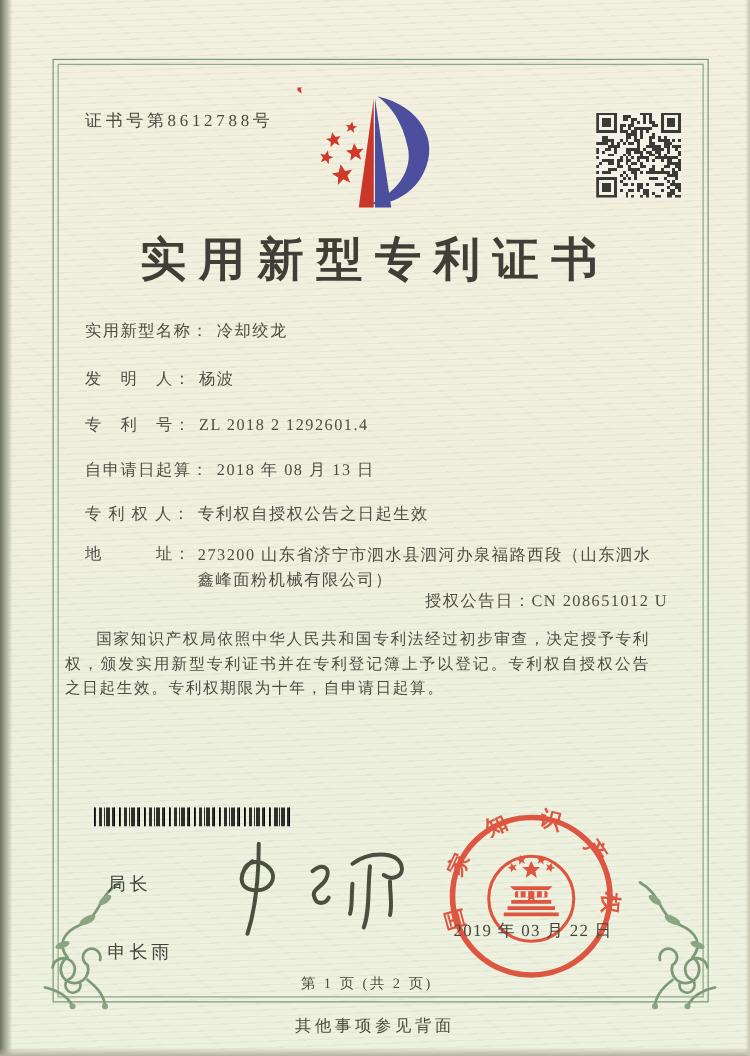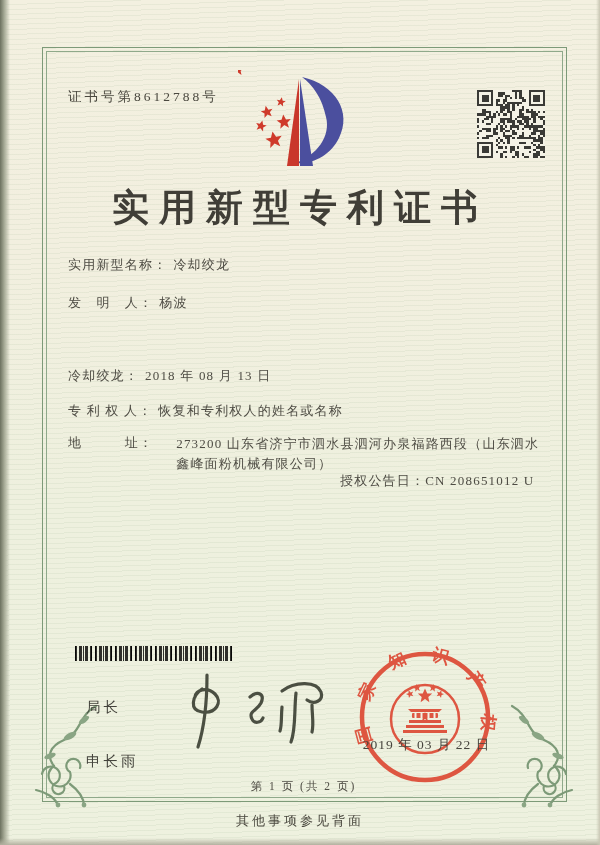--- a/index.html
+++ b/index.html
@@ -28,21 +28,21 @@
   .logo{position:absolute;left:238px;top:70px;width:132px;height:108px;}
   .qr{position:absolute;left:477px;top:90px;width:68px;height:68px;}
 
   .title{position:absolute;left:0;top:183px;width:600px;text-align:center;
     font-size:37px;font-weight:700;letter-spacing:10px;color:#403e37;}
 
   .row{position:absolute;left:68px;font-size:13px;letter-spacing:1.2px;white-space:nowrap;}
   .row .lbl{display:inline-block;}
   .row .val{margin-left:6px;}
   .row.addr{white-space:normal;}
-  .row.addr .val{display:inline-block;vertical-align:top;width:372px;line-height:20px;margin-left:23px;}
+  .row.addr .val{display:inline-block;vertical-align:top;width:372px;line-height:20px;margin-left:5px;}
 
   .grant2{position:absolute;left:340px;font-size:13px;letter-spacing:1.2px;white-space:nowrap;}
 
   .paras{position:absolute;left:52px;top:502px;width:468px;font-size:12.5px;
     line-height:19.5px;letter-spacing:1.3px;text-align:justify;color:#4e4c44;}
   .paras p{margin:0 0 1px 0;text-indent:2em;}
 
   .barcode{position:absolute;left:75px;top:646px;width:160px;height:15px;
     background:
       repeating-linear-gradient(90deg,#2e2e2a 0 2px,rgba(0,0,0,0) 2px 5px),
@@ -50,21 +50,21 @@
     background-blend-mode:multiply;}
 
   .role{position:absolute;left:86px;top:698px;font-size:14.5px;letter-spacing:3px;color:#44433c;}
   .signer{position:absolute;left:86px;top:752px;font-size:14.5px;letter-spacing:3px;color:#44433c;}
   .signature{position:absolute;left:162px;top:665px;width:180px;height:95px;}
 
   .seal{position:absolute;left:352px;top:644px;width:146px;height:146px;opacity:.93;}
   .seal-date{position:absolute;left:344px;top:736px;width:165px;text-align:center;
     font-size:13.5px;letter-spacing:1px;color:#46443d;}
 
-  .page-info{position:absolute;left:42px;top:779px;width:523px;text-align:center;
+  .page-info{position:absolute;left:32px;top:779px;width:523px;text-align:center;
     font-size:11.5px;letter-spacing:2px;color:#4e4c44;font-family:Liberation Serif, serif;}
   .back-note{position:absolute;left:0;top:812px;width:600px;text-align:center;
     font-size:13px;letter-spacing:3px;color:#4a483f;}
 
   .orn{position:absolute;width:112px;height:112px;}
   .orn.bl{left:12px;top:700px;}
   .orn.br{right:4px;top:700px;transform:scaleX(-1);}
 </style>
 </head>
 <body>
@@ -433,34 +433,38 @@
   </svg>
 
   <div class="title">实用新型专利证书</div>
 
   <div class="row" style="top:294px">
     <span class="lbl">发　明　人：</span><span class="val">杨波</span>
   </div>
   <div class="row" style="top:256px">
     <span class="lbl">实用新型名称：</span><span class="val">冷却绞龙</span>
   </div>
+  <div class="row" style="top:331px">
+    <span class="lbl">专　利　号：</span><span class="val">ZL 2018 2 1292601.4</span>
+  </div>
   <div class="row" style="top:367px">
-    <span class="lbl">冷却绞龙：</span><span class="val">2018 年 08 月 13 日</span>
+    <span class="lbl">自申请日起算：</span><span class="val">2018 年 08 月 13 日</span>
   </div>
   <div class="row" style="top:402px">
-    <span class="lbl">专 利 权 人：</span><span class="val">恢复和专利权人的姓名或名称</span>
+    <span class="lbl">专 利 权 人：</span><span class="val">专利权自授权公告之日起生效</span>
   </div>
   <div class="row addr" style="top:434px">
     <span class="lbl" style="vertical-align:top">地　　　址：</span><span class="val">273200 山东省济宁市泗水县泗河办泉福路西段（山东泗水鑫峰面粉机械有限公司）</span>
   </div>
   <div class="grant2" style="top:472px">
     <span class="lbl">授权公告日：</span><span class="val">CN 208651012 U</span>
   </div>
 
   <div class="paras">
+    <p>国家知识产权局依照中华人民共和国专利法经过初步审查，决定授予专利权，颁发实用新型专利证书并在专利登记簿上予以登记。专利权自授权公告之日起生效。专利权期限为十年，自申请日起算。</p>
   </div>
 
   <div class="barcode"></div>
 
   <div class="role">局长</div>
   <div class="signer">申长雨</div>
   <svg class="signature" viewBox="0 0 180 95">
     <g stroke="#3a3e32" stroke-width="3.2" fill="none" stroke-linecap="round" opacity="0.9">
       <path d="M40,24 C30,31 27,45 40,47 C54,49 61,37 53,29 C45,21 34,25 33,32"></path>
       <path d="M45,10 C45,32 43,60 36,82"></path>

